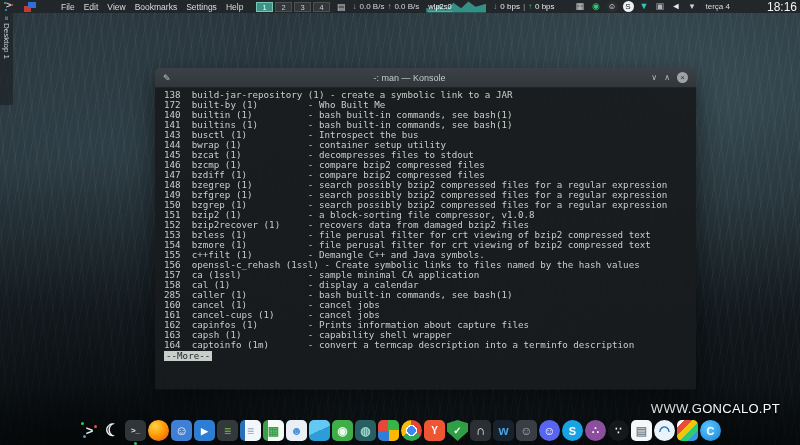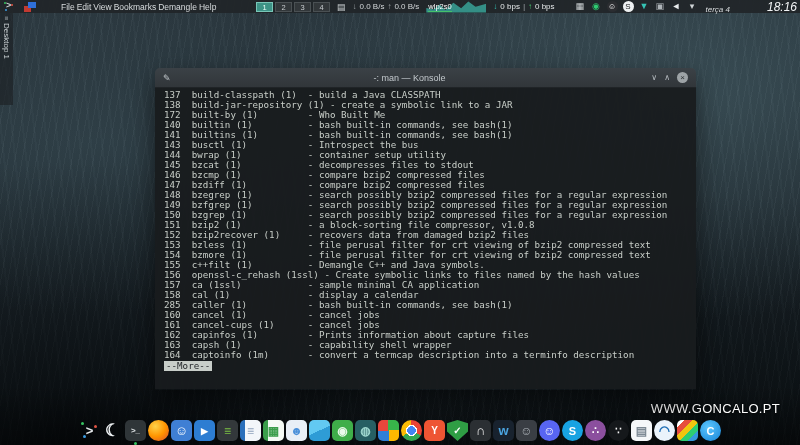--- a/index.html
+++ b/index.html
@@ -22,42 +22,42 @@
   .tb-left{position:absolute;left:3px;top:0;height:13px;display:flex;align-items:center;gap:10px;}
   .mini-logo{position:relative;width:11px;height:11px;display:inline-block;}
   .mini-logo b{position:absolute;left:3px;top:-1px;color:#cfd4d6;font-size:9px;font-weight:bold;}
   .mini-logo i{position:absolute;width:2px;height:2px;border-radius:50%;}
   .mini-logo .dg{left:1px;top:1px;background:#35c460;}
   .mini-logo .dr{left:8px;top:3px;background:#e05545;}
   .mini-logo .db{left:2px;top:8px;background:#3b9be0;}
   .pager-mini{position:relative;width:13px;height:10px;display:inline-block;}
   .pager-mini::before{content:"";position:absolute;left:0;bottom:0;width:7px;height:6px;background:#c23a32;}
   .pager-mini::after{content:"";position:absolute;left:4px;top:0;width:8px;height:6px;background:#2f6fd8;}
-  .menus{display:flex;gap:2px;margin-left:14px;}
+  .menus{display:flex;gap:9px;margin-left:14px;}
   .menu-item{color:#d8dcde;cursor:default;}
   .tb-mid{position:absolute;left:256px;top:0;height:13px;display:flex;align-items:center;gap:7px;}
   .ws{display:flex;gap:2px;}
   .ws-box{width:17px;height:10px;line-height:10px;text-align:center;font-size:7.5px;
     background:rgba(255,255,255,0.08);color:#c8cdd0;border:1px solid rgba(120,128,132,0.35);box-sizing:border-box;}
   .ws-box.active{background:#3d9386;border-color:#79c6b8;color:#eafffa;}
   .notes-ic{font-size:9px;color:#cfd4d6;}
   .speed{display:flex;align-items:center;gap:3px;font-size:8px;color:#d4d8da;}
   .speed .arr{color:#9aa0a4;font-size:8px;}
   .iface{position:relative;width:60px;height:12px;display:inline-block;}
   .iface .graph{position:absolute;left:0;top:0;width:60px;height:12px;background:rgba(58,170,158,0.8);
     clip-path:polygon(0 100%,0 62%,12% 76%,22% 34%,32% 80%,45% 18%,58% 64%,70% 8%,82% 52%,100% 28%,100% 100%);}
   .iface .lbl{position:absolute;left:2px;top:1px;font-size:7.5px;color:#fff;border-bottom:1px solid #46c06a;padding-bottom:0;}
   .bps{display:flex;align-items:center;gap:3px;font-size:8px;color:#e6e9ea;}
   .bps .dn{color:#35c4b5;} .bps .up{color:#46c06a;} .bps .sep{color:#9aa0a4;}
   .tb-right{position:absolute;right:3px;top:0;height:13px;display:flex;align-items:center;gap:5px;}
   .tray{display:flex;align-items:center;gap:5px;}
   .tray-ic{display:inline-flex;width:11px;height:11px;align-items:center;justify-content:center;
     font-size:9px;line-height:11px;}
   .tray-ic.circle{border-radius:50%;font-size:8px;}
-  .clock{display:flex;align-items:flex-end;gap:5px;margin-left:3px;font-style:italic;}
+  .clock{display:flex;align-items:center;gap:5px;margin-left:3px;}
   .clock .date{font-size:8px;color:#d8dcde;}
   .clock .time{font-size:12px;color:#f2f4f5;margin-left:32px;}
 
   
   .pager-strip{position:absolute;left:0;top:13px;width:13px;height:92px;background:rgba(26,30,34,0.6);
     writing-mode:vertical-rl;display:flex;align-items:center;gap:3px;color:#ccd2d5;font-size:8px;
     padding-top:3px;box-sizing:border-box;z-index:5;}
   .pager-strip .grip{font-size:7px;color:#9aa0a4;}
 
   
@@ -108,21 +108,21 @@
           <i class="dg"></i>
           <i class="dr"></i>
           <i class="db"></i>
         </span>
       <span class="pager-mini"></span>
       <nav class="menus">
           <span class="menu-item">File</span>
           <span class="menu-item">Edit</span>
           <span class="menu-item">View</span>
           <span class="menu-item">Bookmarks</span>
-          <span class="menu-item">Demangle</span>
+          <span class="menu-item">Settings</span>
           <span class="menu-item">Help</span>
         </nav>
     </div>
     <div class="tb-mid">
       <div class="ws">
           <span class="ws-box active">1</span>
           <span class="ws-box">2</span>
           <span class="ws-box">3</span>
           <span class="ws-box">4</span>
         </div>
@@ -173,21 +173,20 @@
       <span class="pin">✎</span>
       <span class="title">-: man — Konsole</span>
       <span class="wbtns">
         <span class="wbtn">∨</span>
         <span class="wbtn">∧</span>
         <span class="wbtn close">×</span>
       </span>
     </div>
     <div class="term">
       <div id="tlines">
-          <div class="tline">137  build-classpath (1)  - build a Java CLASSPATH</div>
           <div class="tline">138  build-jar-repository (1) - create a symbolic link to a JAR</div>
           <div class="tline">172  built-by (1)         - Who Built Me</div>
           <div class="tline">140  builtin (1)          - bash built-in commands, see bash(1)</div>
           <div class="tline">141  builtins (1)         - bash built-in commands, see bash(1)</div>
           <div class="tline">143  busctl (1)           - Introspect the bus</div>
           <div class="tline">144  bwrap (1)            - container setup utility</div>
           <div class="tline">145  bzcat (1)            - decompresses files to stdout</div>
           <div class="tline">146  bzcmp (1)            - compare bzip2 compressed files</div>
           <div class="tline">147  bzdiff (1)           - compare bzip2 compressed files</div>
           <div class="tline">148  bzegrep (1)          - search possibly bzip2 compressed files for a regular expression</div>

